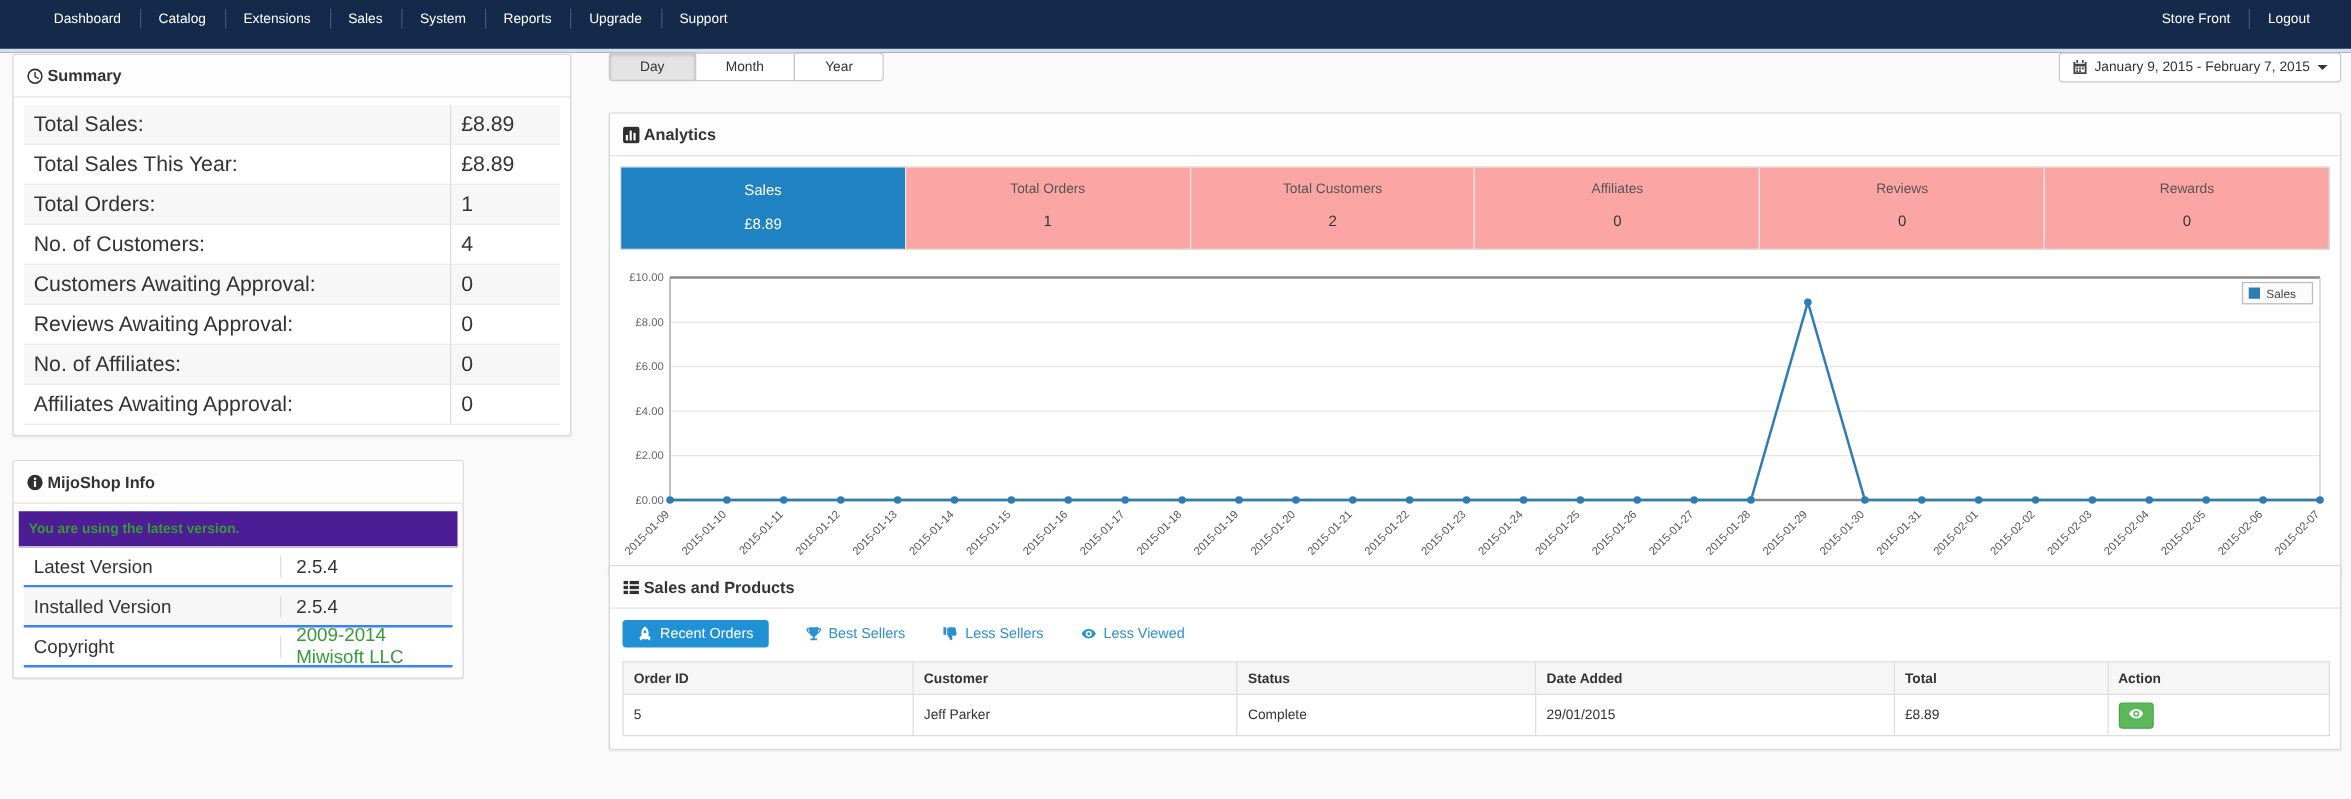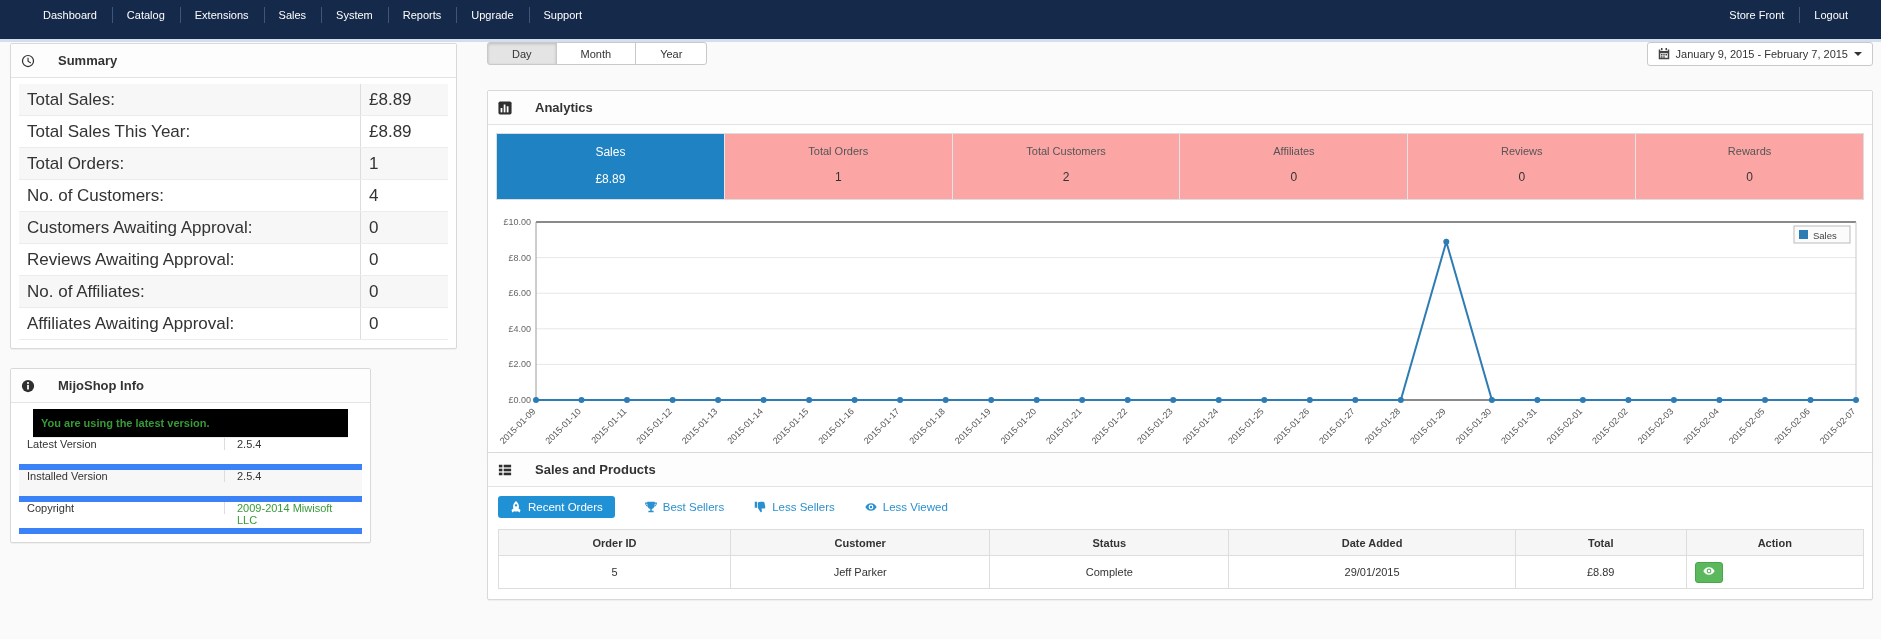--- a/index.html
+++ b/index.html
@@ -10,39 +10,39 @@
   
   .navbar{position:absolute;left:0;top:0;width:1881px;height:42px;background:#15294a;
           border-bottom:3px solid #d3dfea;display:flex;padding:0 18px 0 28px}
   .nav-group{display:flex;height:30px;align-items:stretch}
   .nav-right{margin-left:auto}
   .nav-item{display:flex;align-items:center;padding:0 15px;color:#fff;font-size:11px;cursor:pointer;position:relative}
   .nav-item + .nav-item::before{content:"";position:absolute;left:0;top:7px;height:16px;width:1px;background:#3c567c}
 
   
   .panel{position:absolute;background:#fff;border:1px solid #d9d9d9;border-radius:2px;box-shadow:0 1px 1px rgba(0,0,0,.05)}
-  .panel-header{display:flex;align-items:center;gap:23px;height:34px;padding:0 10px;border-bottom:1px solid #e3e3e3;
+  .panel-header{display:flex;align-items:center;gap:3px;height:34px;padding:0 10px;border-bottom:1px solid #e3e3e3;
                 font-size:13px;font-weight:bold;color:#333;background:#fdfdfd}
   .panel-header .icon{display:flex;color:#2f2f2f}
   .panel-header .icon svg{width:14px;height:14px}
 
   
   #summary-panel{left:10px;top:43px;width:447px}
   #summary-rows{padding:6px 8px 8px}
   .srow{display:flex;align-items:stretch;height:32px;border-bottom:1px solid #ececec;font-size:17px}
   .srow:nth-child(odd){background:#f7f7f7}
   .srow .lbl{flex:1;display:flex;align-items:center;padding:0 8px;color:#333}
   .srow .val{width:88px;border-left:1px solid #ddd;display:flex;align-items:center;padding:0 8px}
 
   
   #info-panel{left:10px;top:368px;width:361px}
-  #info-panel .status{margin:6px 22px 0;padding:8px;background:#000000;border-bottom:1px solid #ececec;
+  #info-panel .status{margin:6px 4px 0;padding:8px;background:#4c1d95;border-bottom:1px solid #ececec;
                       color:#379b37;font-weight:bold;font-size:11px}
   #info-rows{padding:0 8px 8px}
-  .irow{display:flex;height:32px;align-items:flex-start;border-bottom:6px solid #3b82f6;font-size:11px}
+  .irow{display:flex;height:32px;align-items:center;border-bottom:2px solid #3b82f6;font-size:15px}
   .irow:nth-child(even){background:#f7f7f7}
   .irow .lbl{width:206px;border-right:1px solid #ddd;display:flex;align-items:center;padding:0 8px}
   .irow .val{flex:1;display:flex;align-items:center;padding:0 12px}
   .green-link{color:#379b37;cursor:pointer}
 
   
   .btn-group{position:absolute;left:487px;top:42px;display:flex}
   .range-btn{height:23px;padding:0 24px;background:#fff;border:1px solid #c9c9c9;margin-left:-1px;font-size:11px;
              color:#333;display:flex;align-items:center;cursor:pointer;font-family:inherit}
   .range-btn:first-child{border-radius:3px 0 0 3px;margin-left:0}
@@ -69,21 +69,21 @@
 
   
   #sales-panel{left:487px;top:452px;width:1386px}
   .sp-tabs{display:flex;align-items:center;gap:30px;padding:9px 10px}
   .sp-tab{display:flex;gap:6px;font-size:11.5px;color:#2b90cf;background:none;border:none;
           cursor:pointer;font-family:inherit;padding:0}
   .sp-tab.active{background:#2191d6;color:#fff;border-radius:3px;padding:5px 12px}
   .sp-tab .icon{display:flex}
   .sp-tab .icon svg{width:12px;height:12px}
   #orders-table{border-collapse:collapse;width:1366px;margin:2px 10px 10px;font-size:11px}
-  #orders-table th,#orders-table td{border:1px solid #ddd;text-align:center;padding:0 8px}
+  #orders-table th,#orders-table td{border:1px solid #ddd;text-align:left;padding:0 8px}
   #orders-table th{height:26px;background:#f6f6f6;font-weight:bold;color:#333}
   #orders-table td{height:33px}
   .view-btn{width:28px;height:21px;background:#5cb85c;border:1px solid #48a648;border-radius:3px;
             display:flex;align-items:center;justify-content:center;color:#fff;cursor:pointer}
   .view-btn svg{width:12px;height:12px}
 </style>
 </head>
 <body>
 
 <nav class="navbar">

